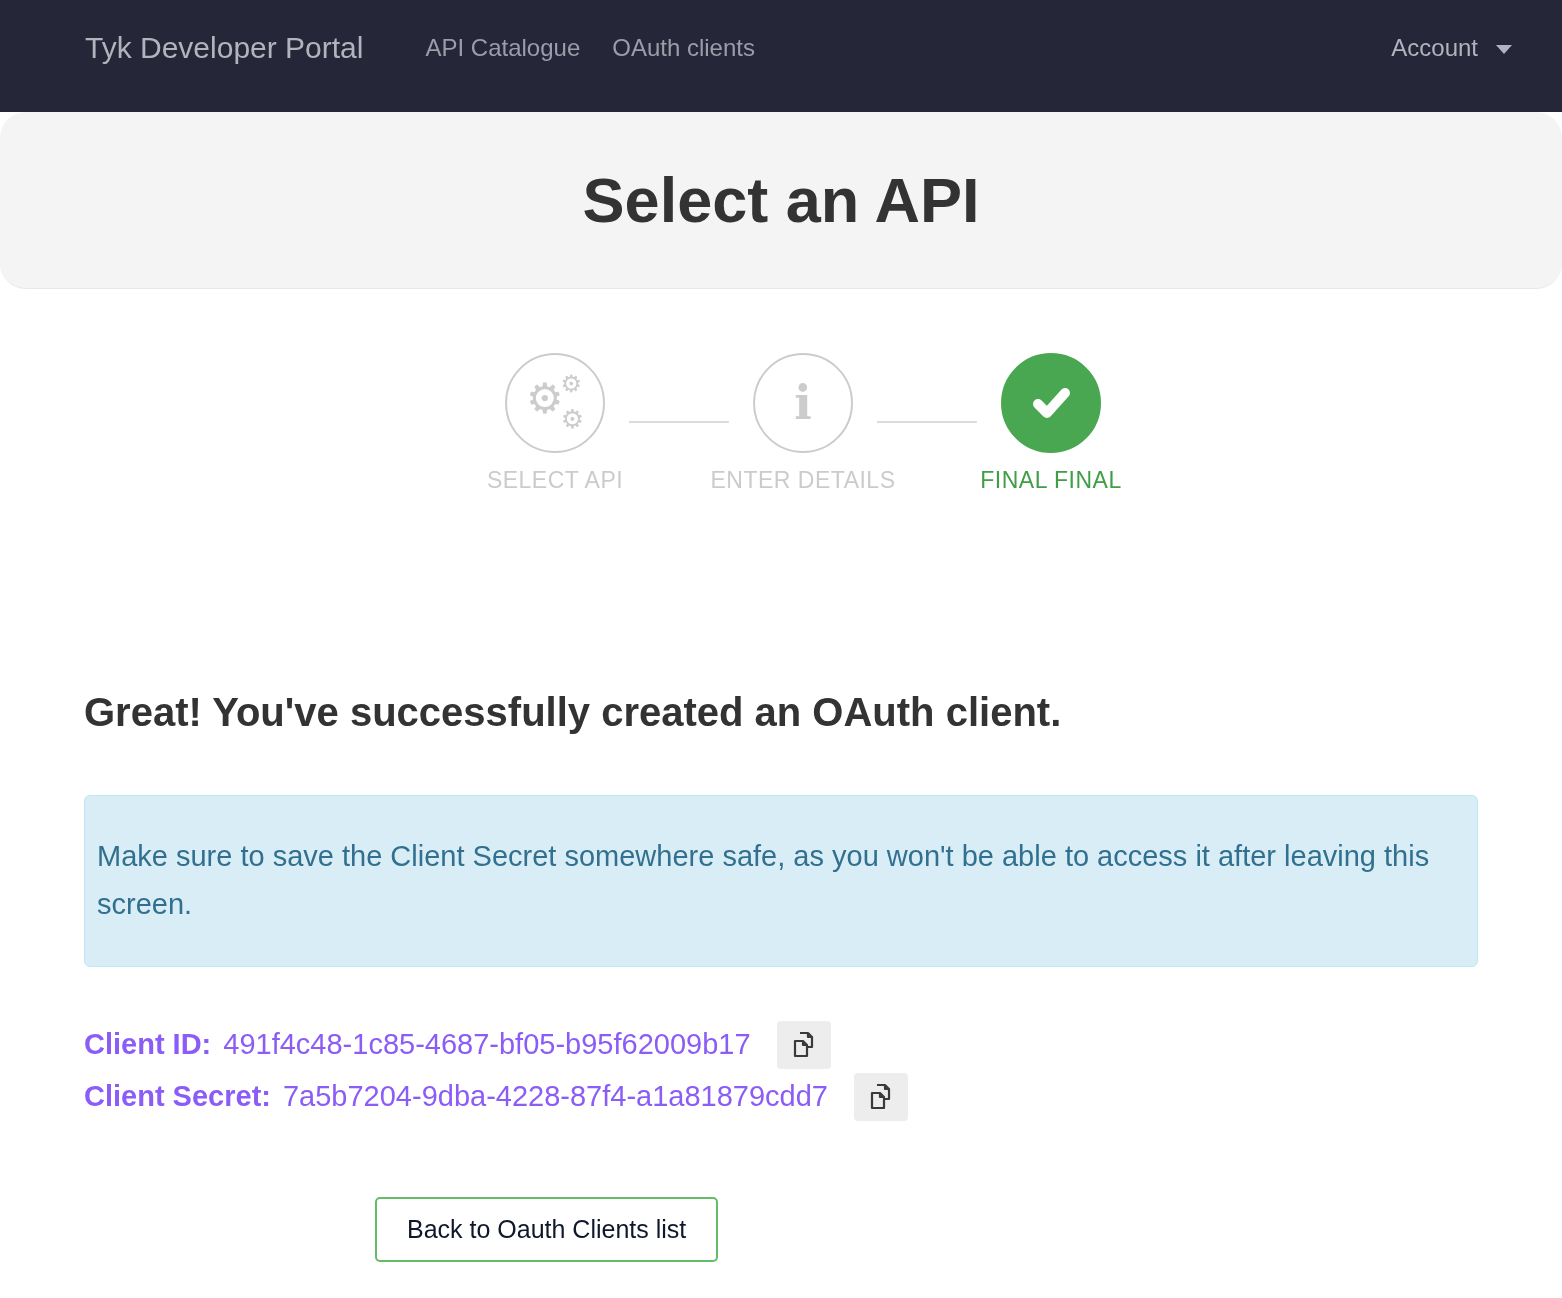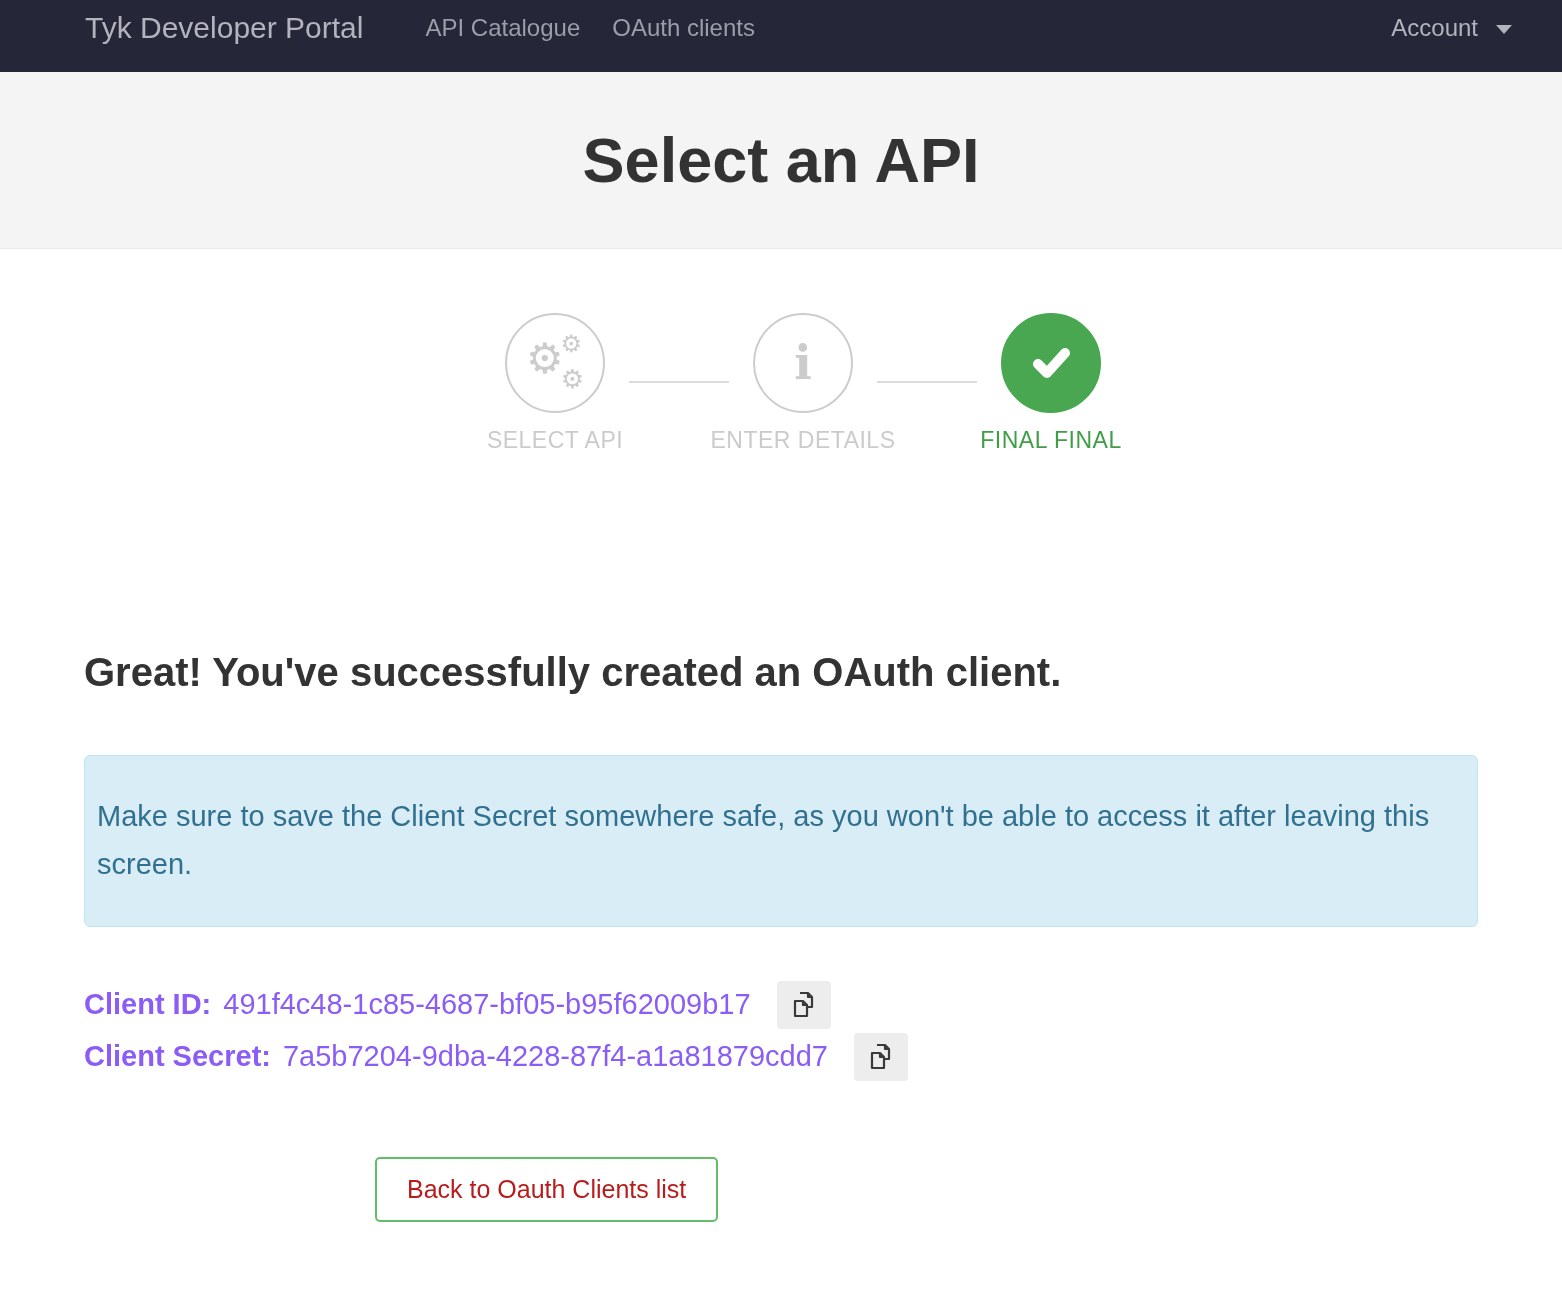--- a/index.html
+++ b/index.html
@@ -1,39 +1,39 @@
 <!DOCTYPE html>
 <html><head>
 <meta charset="utf-8">
 <style>
   * { box-sizing: border-box; margin: 0; padding: 0; }
   html, body { width: 1562px; height: 1298px; background: #ffffff; }
   body { font-family: "Liberation Sans", sans-serif; overflow: hidden; }
 
   
   .navbar {
-    height: 72px; background: #252638;
+    height: 112px; background: #252638;
     display: flex; align-items: center;
     padding: 0 50px 16px 85px;
   }
   .brand { font-size: 30px; color: #b2b3bd; cursor: pointer; white-space: nowrap; }
   .nav-links { display: flex; margin-left: 62px; gap: 32px; }
   .nav-link { font-size: 24px; color: #9b9da9; cursor: pointer; white-space: nowrap; }
   .account { margin-left: auto; display: flex; align-items: center; gap: 18px;
              color: #b2b3bd; font-size: 24px; cursor: pointer; }
   .caret-down {
     width: 0; height: 0; border-left: 8px solid transparent;
     border-right: 8px solid transparent; border-top: 9px solid #b2b3bd;
     display: inline-block; margin-top: 3px;
   }
 
   
   .page-header {
     height: 177px; background: #f4f4f5; border-bottom: 1px solid #e8e8e8;
-    display: flex; align-items: center; justify-content: center;
+    display: flex; align-items: center; justify-content: center; border-radius: 26px;
   }
   .page-title { font-size: 63px; font-weight: bold; color: #333333; }
 
   
   .stepper {
     margin-top: 64px; display: flex; justify-content: center;
     align-items: flex-start; transform: translateX(22px);
   }
   .step { display: flex; flex-direction: column; align-items: center; width: 100px; }
   .step-circle {
@@ -73,21 +73,21 @@
   .cred-row + .cred-row { margin-top: 4px; }
   .cred-label { font-weight: bold; }
   .cred-value { margin-left: 12px; }
   .copy-btn {
     margin-left: 26px; width: 54px; height: 48px; background: #ededed;
     border: none; border-radius: 4px; display: flex;
     align-items: center; justify-content: center; cursor: pointer;
   }
   .back-btn {
     margin-top: 76px; margin-left: 291px; background: #ffffff;
-    border: 2px solid #63bd68; color: #b91c1c; border-radius: 5px;
+    border: 2px solid #63bd68; color: #0f172a; border-radius: 5px;
     font-size: 25px; padding: 16px 30px; cursor: pointer;
     font-family: "Liberation Sans", sans-serif;
   }
 </style>
 </head>
 <body>
 
 <div class="navbar">
   <div class="brand">Tyk Developer Portal</div>
   <div class="nav-links">

